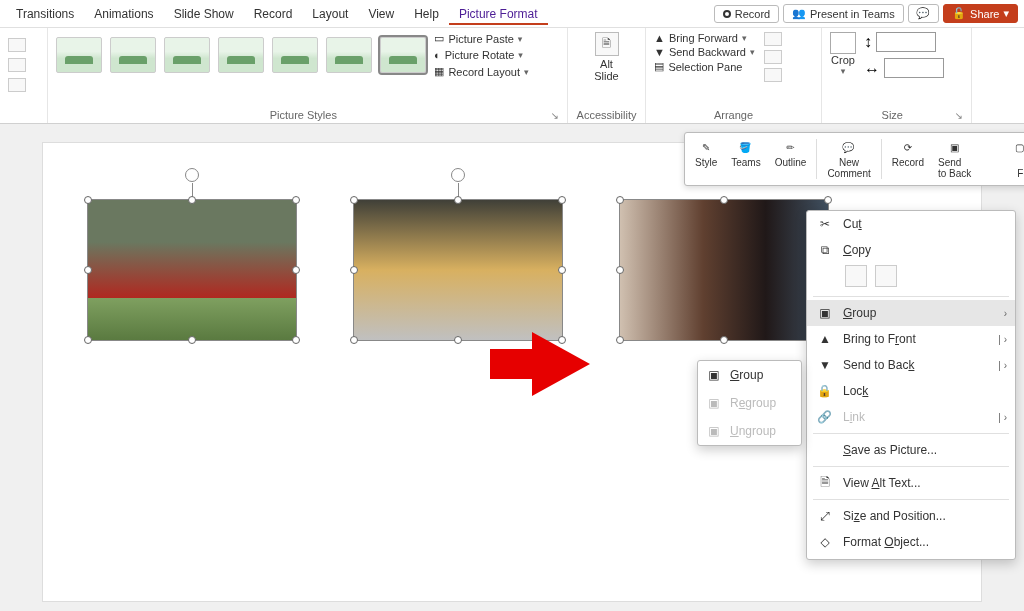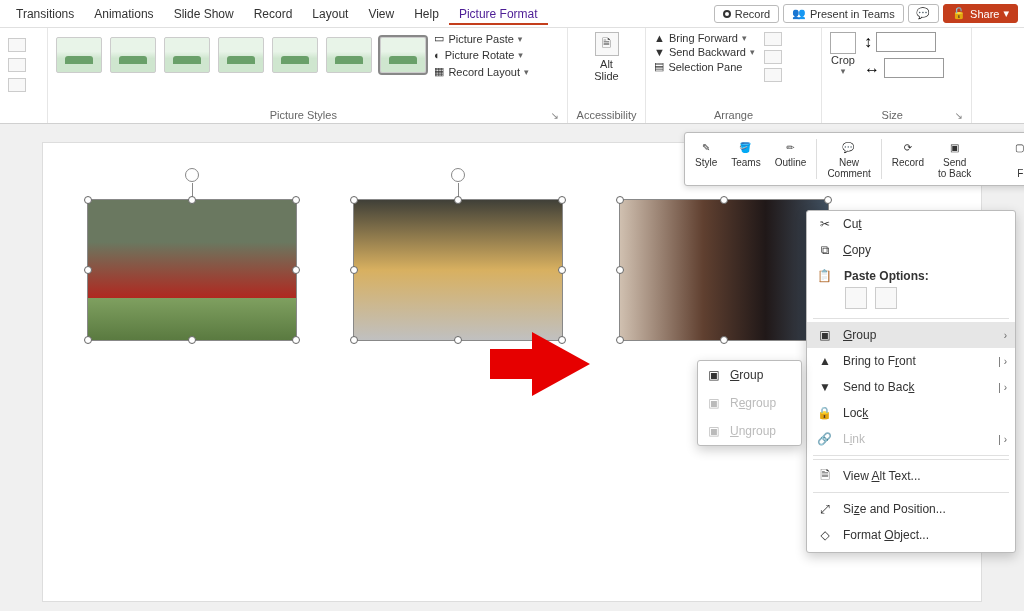--- a/index.html
+++ b/index.html
@@ -311,40 +311,39 @@
       <span style="white-space:pre; text-align:center;">New
 Comment</span>
     </div>
   <div class="sep"></div>
   <div class="mt-item">
       <div class="ic">⟳</div>
       <span>Record</span>
     </div>
   <div class="mt-item">
       <div class="ic">▣</div>
-      <span style="white-space:pre; text-align:center;">Send
+      <span style="white-space:pre; ">Send
 to Back</span>
     </div>
   <div class="mt-item">
       <div class="ic">▢</div>
       <span style="white-space:pre; text-align:center;margin-left:32px;">Bring
 Forward</span>
     </div>
 </div>
 
 <div class="context-menu">
   <div class="cm-item">
       <span class="cm-icon">✂</span>
       <span class="cm-label"><span>Cu<u>t</u></span></span>
     </div>
   <div class="cm-item">
       <span class="cm-icon">⧉</span>
       <span class="cm-label"><span><u>C</u>opy</span></span>
     </div>
-  <div class="paste-header"><span style="margin-left:-28px; margin-right:12px;">📋</span><span>Paste Options:</span></div>
   <div class="paste-opts">
     <div class="po"></div>
     <div class="po"></div>
   </div>
   <div class="cm-sep"></div>
   <div class="cm-item hover">
       <span class="cm-icon">▣</span>
       <span class="cm-label"><span><u>G</u>roup</span></span>
       <span class="arrow">›</span>
     </div>
@@ -361,20 +360,24 @@
   <div class="cm-item">
       <span class="cm-icon">🔒</span>
       <span class="cm-label"><span>Loc<u>k</u></span></span>
     </div>
   <div class="cm-item disabled">
       <span class="cm-icon">🔗</span>
       <span class="cm-label"><span>L<u>i</u>nk</span></span>
       <span class="arrow">| ›</span>
     </div>
   <div class="cm-sep"></div>
+  <div class="cm-item">
+      <span class="cm-icon"></span>
+      <span class="cm-label"><span><u>S</u>ave as Picture...</span></span>
+    </div>
   <div class="cm-sep"></div>
   <div class="cm-item">
       <span class="cm-icon">🗎</span>
       <span class="cm-label"><span>View <u>A</u>lt Text...</span></span>
     </div>
   <div class="cm-sep"></div>
   <div class="cm-item">
       <span class="cm-icon">⤢</span>
       <span class="cm-label"><span>Si<u>z</u>e and Position...</span></span>
     </div>

